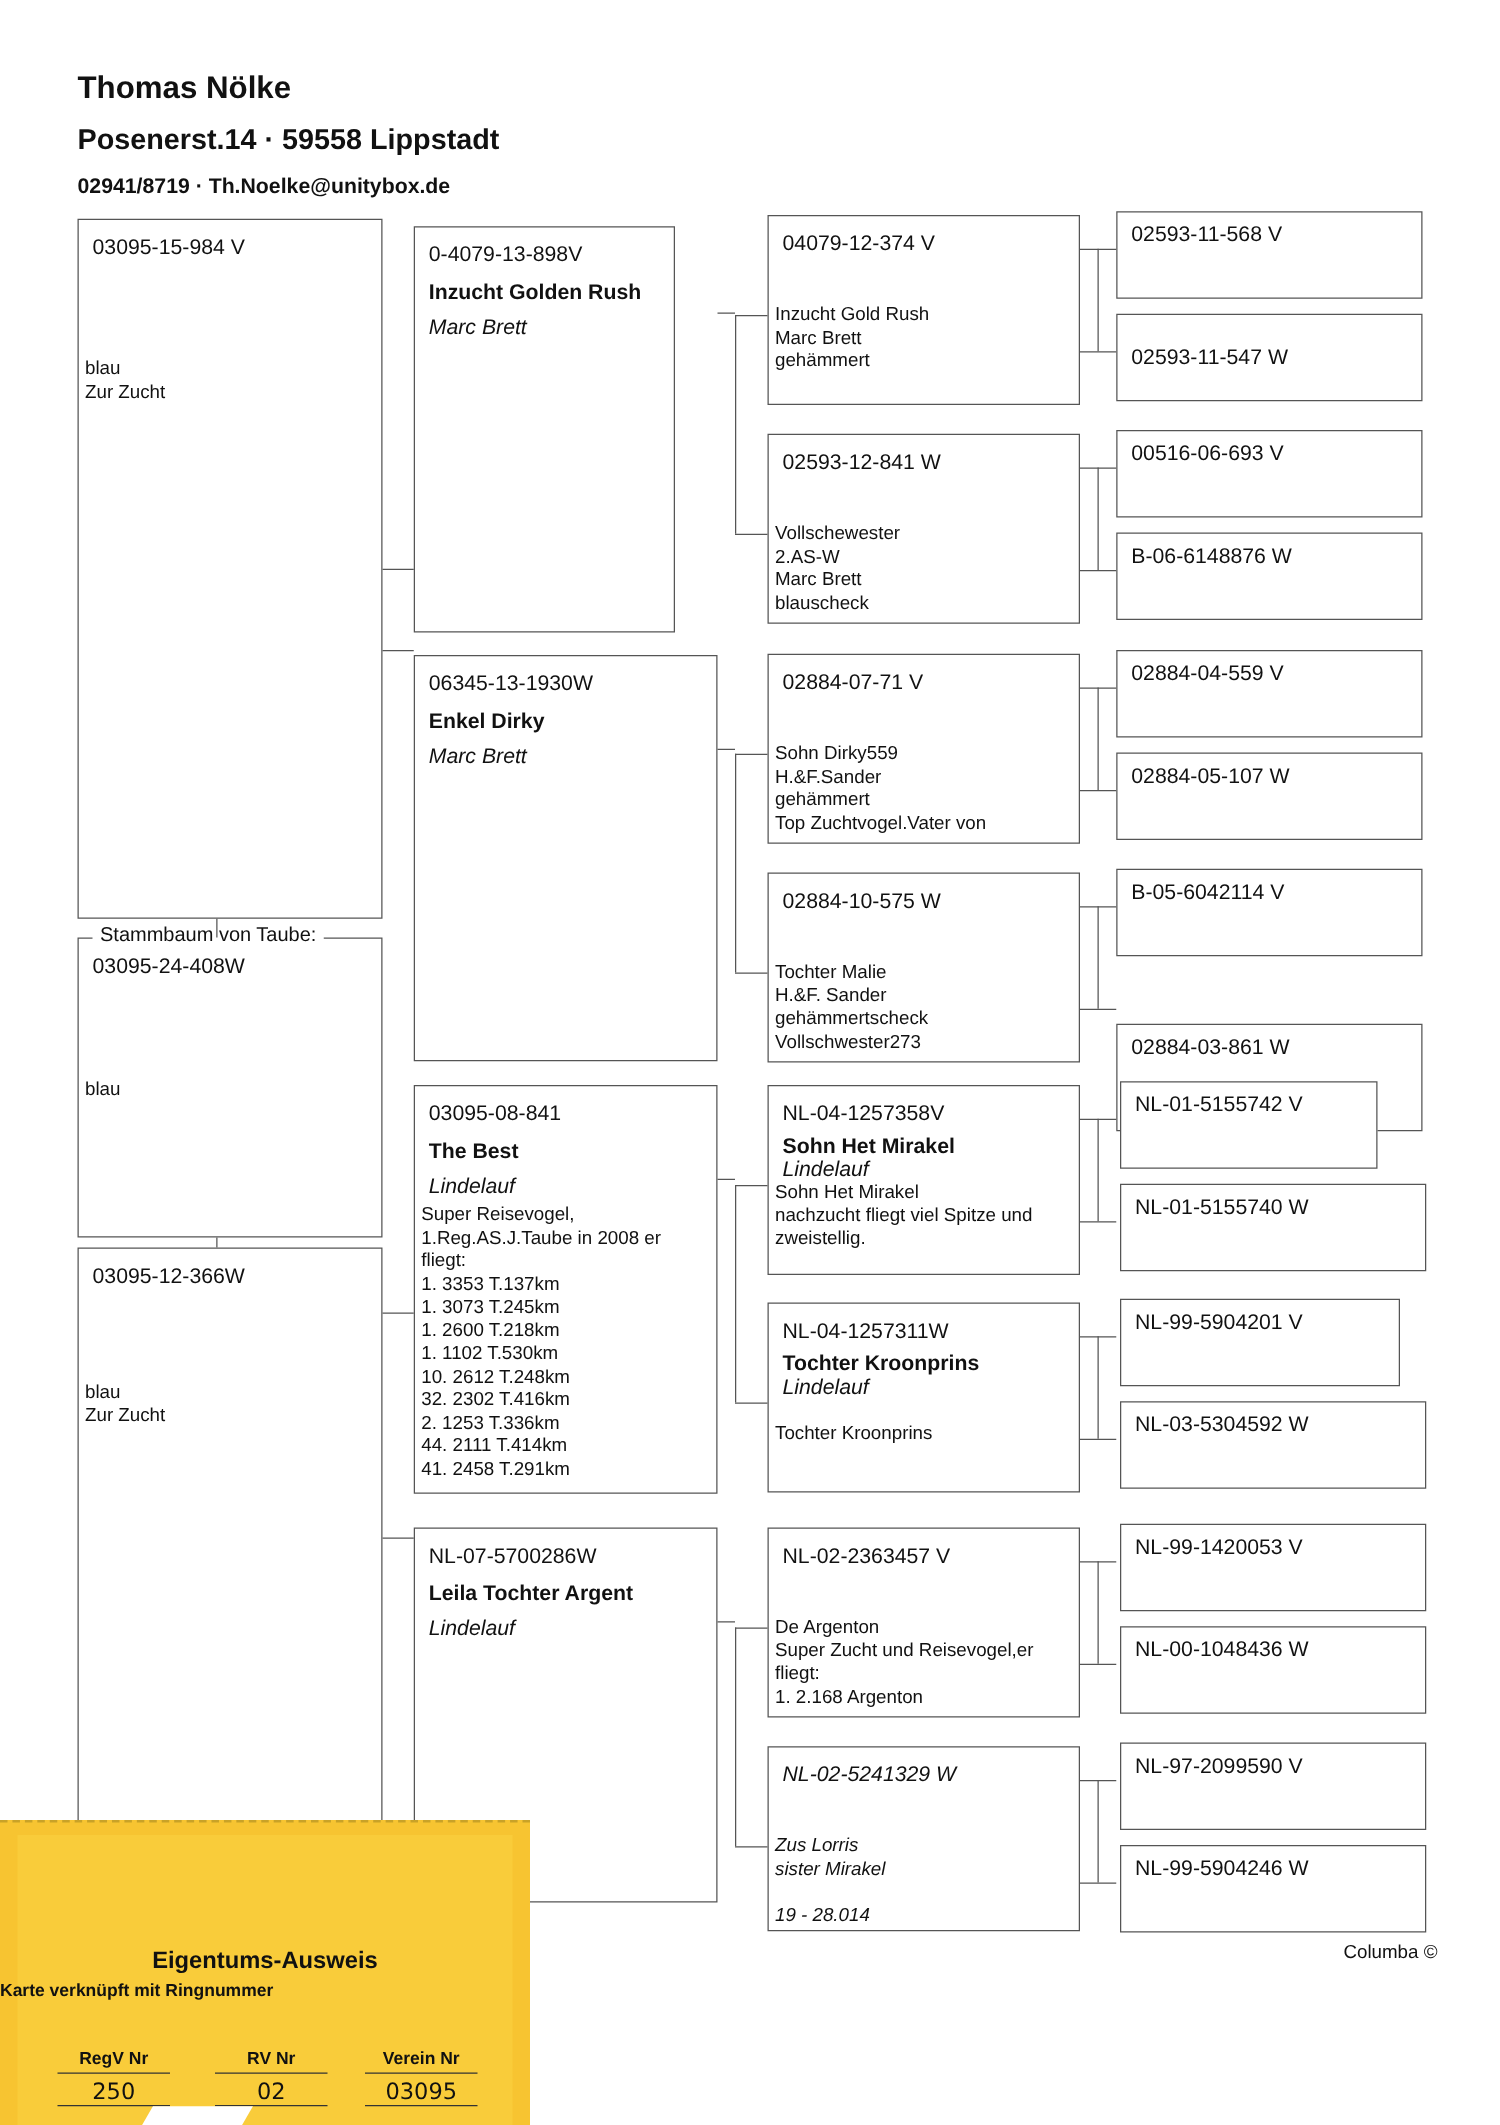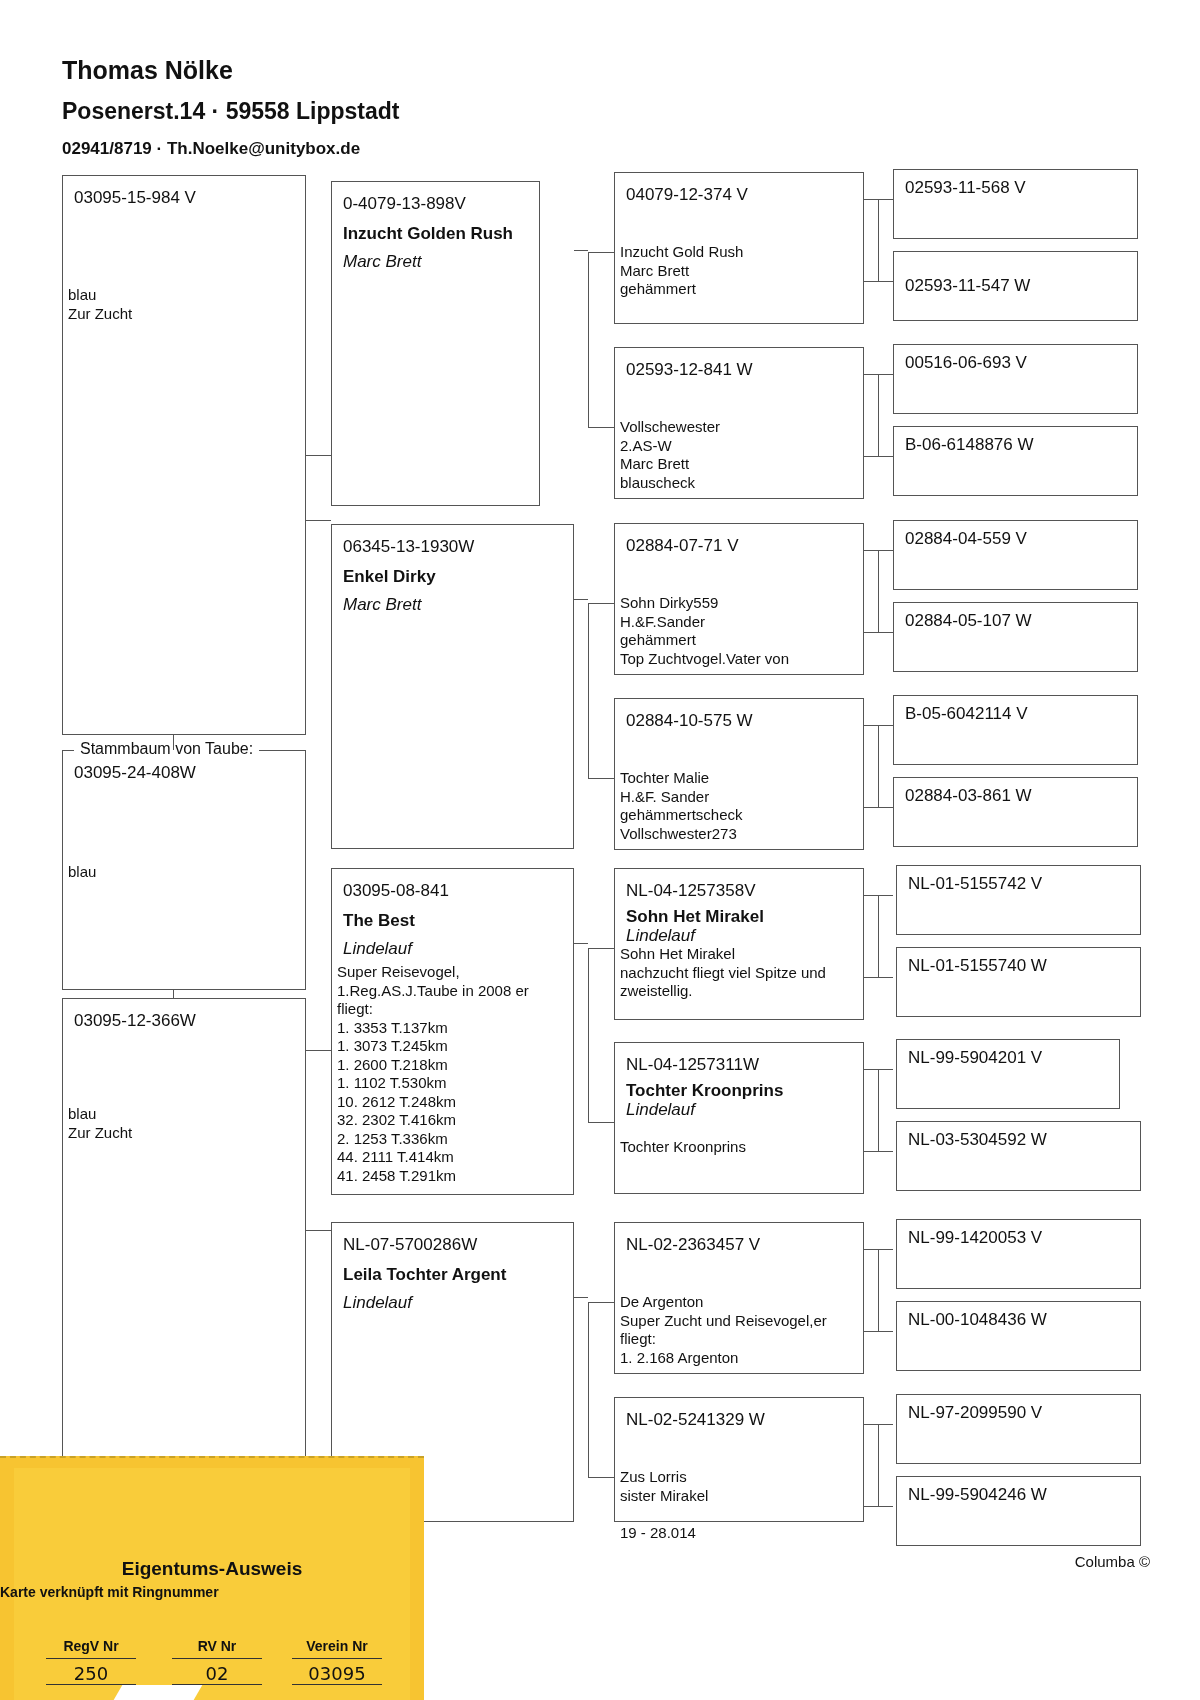--- a/index.html
+++ b/index.html
@@ -180,21 +180,21 @@
     </div>
     <div class="box" style="left: 614px; top: 1222px; width: 250px; height: 152px;">
       <div class="ring">NL-02-2363457 V</div>
       <div class="notes" style="top: 70px;">
         <div>De Argenton</div>
         <div>Super Zucht und Reisevogel,er</div>
         <div>fliegt:</div>
         <div>1. 2.168 Argenton</div>
       </div>
     </div>
-    <div class="box" style="left: 614px; top: 1397px; width: 250px; height: 125px;">
+    <div class="box" style="left: 614px; top: 1397px; width: 250px; height: 148px; font-style: italic;">
       <div class="ring">NL-02-5241329 W</div>
       <div class="notes" style="top: 70px;">
         <div>Zus Lorris</div>
         <div>sister Mirakel</div>
         <div>&nbsp;</div>
         <div>19  -  28.014</div>
       </div>
     </div>
     <div class="line" style="left: 574px; top: 252px; width: 1.3px; height: 0px;"></div>
     <div class="line" style="left: 588px; top: 252px; width: 1.3px; height: 175px;"></div>
@@ -237,25 +237,25 @@
     </div>
     <div class="line" style="left: 864px; top: 550px; width: 29px; height: 1.3px;"></div>
     <div class="box" style="left: 893px; top: 602px; width: 245px; height: 70px;">
       <div class="ring" style="top: 8px;">02884-05-107 W</div>
     </div>
     <div class="line" style="left: 864px; top: 632px; width: 29px; height: 1.3px;"></div>
     <div class="box" style="left: 893px; top: 695px; width: 245px; height: 70px;">
       <div class="ring" style="top: 8px;">B-05-6042114 V</div>
     </div>
     <div class="line" style="left: 864px; top: 725px; width: 29px; height: 1.3px;"></div>
-    <div class="box" style="left: 893px; top: 777px; width: 245px; height: 70px;">
+    <div class="box" style="left: 893px; top: 819px; width: 245px; height: 86px;">
       <div class="ring" style="top: 8px;">02884-03-861 W</div>
     </div>
     <div class="line" style="left: 864px; top: 807px; width: 29px; height: 1.3px;"></div>
-    <div class="box" style="left: 896px; top: 865px; width: 245px; height: 70px;">
+    <div class="box" style="left: 896px; top: 865px; width: 206px; height: 70px;">
       <div class="ring" style="top: 8px;">NL-01-5155742 V</div>
     </div>
     <div class="line" style="left: 864px; top: 895px; width: 29px; height: 1.3px;"></div>
     <div class="box" style="left: 896px; top: 947px; width: 245px; height: 70px;">
       <div class="ring" style="top: 8px;">NL-01-5155740 W</div>
     </div>
     <div class="line" style="left: 864px; top: 977px; width: 29px; height: 1.3px;"></div>
     <div class="box" style="left: 896px; top: 1039px; width: 224px; height: 70px;">
       <div class="ring" style="top: 8px;">NL-99-5904201 V</div>
     </div>

